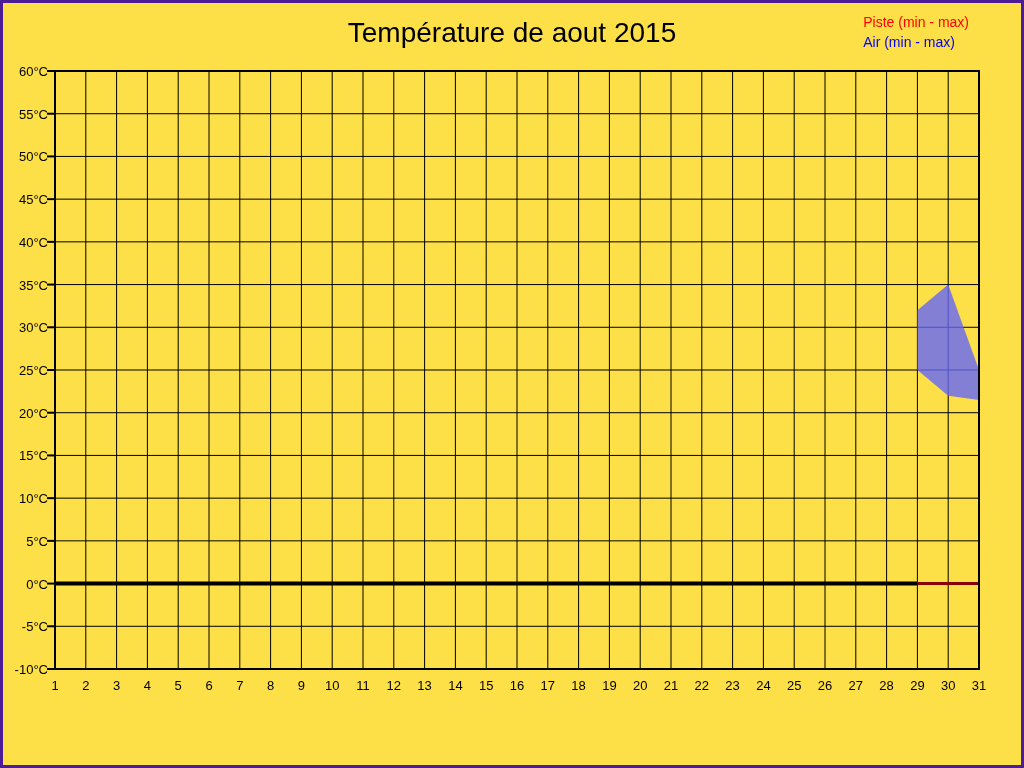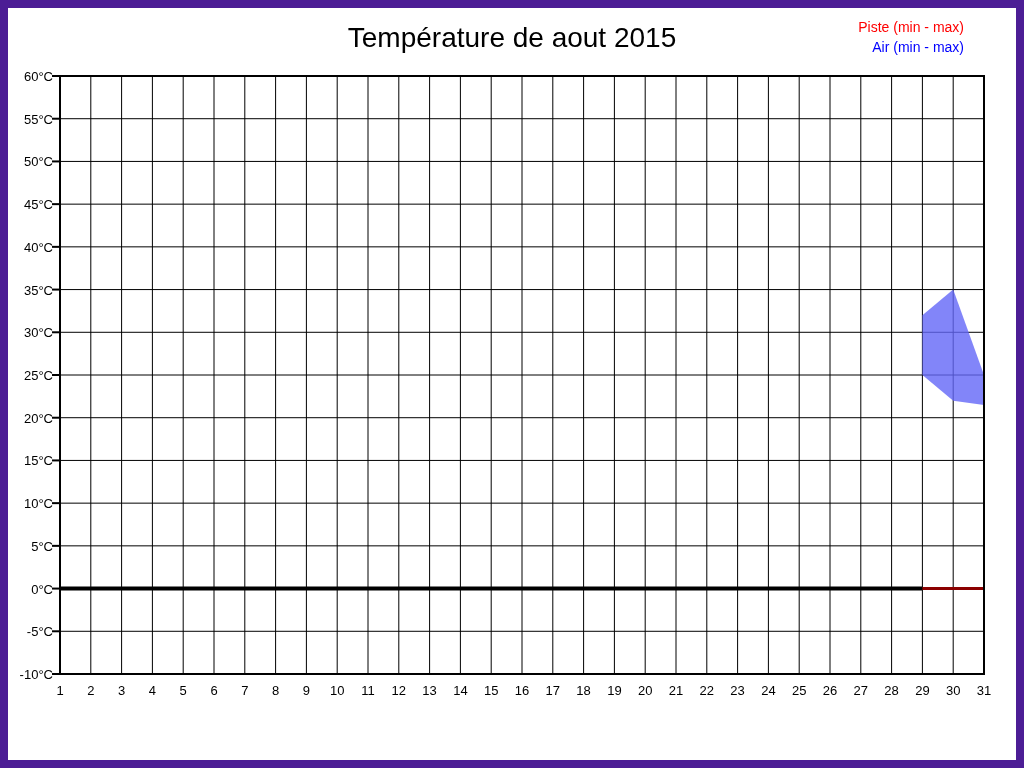--- a/index.html
+++ b/index.html
@@ -1,30 +1,30 @@
 <!DOCTYPE html>
 <html><head>
 <meta charset="utf-8">
 <style>
   html,body { margin:0; padding:0; background:#888; }
   .frame {
     position:relative; width:1024px; height:768px;
-    background:#ffffff; box-sizing:border-box;
-    border:8px solid #4c1d95;
+    background:#fde047; box-sizing:border-box;
+    border:3px solid #4c1d95;
     font-family:"Liberation Sans", sans-serif;
     overflow:hidden;
   }
   .chart-title {
     position:absolute; left:0; right:0; top:14px;
     text-align:center; font-size:28px; color:#000;
     letter-spacing:0px;
   }
   .legend {
     position:absolute; top:9px; right:52px;
-    text-align:right; font-size:14px; line-height:20px;
+    font-size:14px; line-height:20px;
   }
   .legend .entry { display:block; }
   svg { position:absolute; left:0; top:0; }
   svg text { font-family:"Liberation Sans", sans-serif; fill:#000; }
 </style>
 </head>
 <body>
 
 <div class="frame">
 

